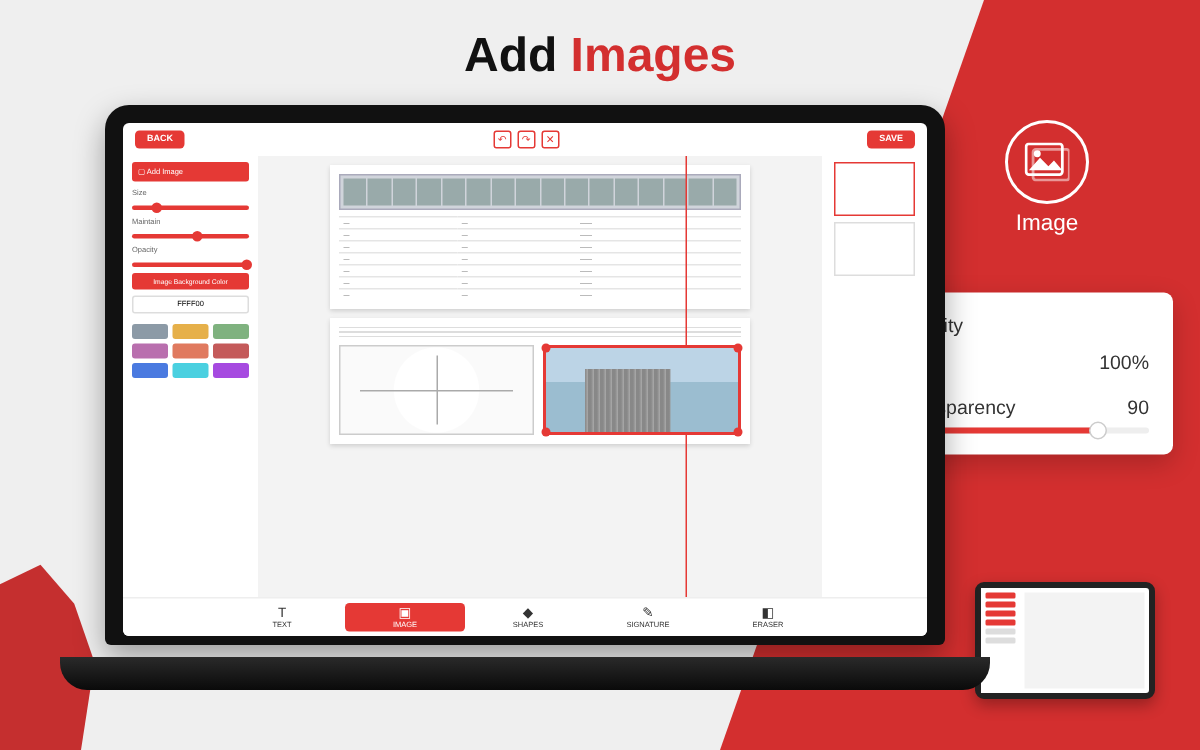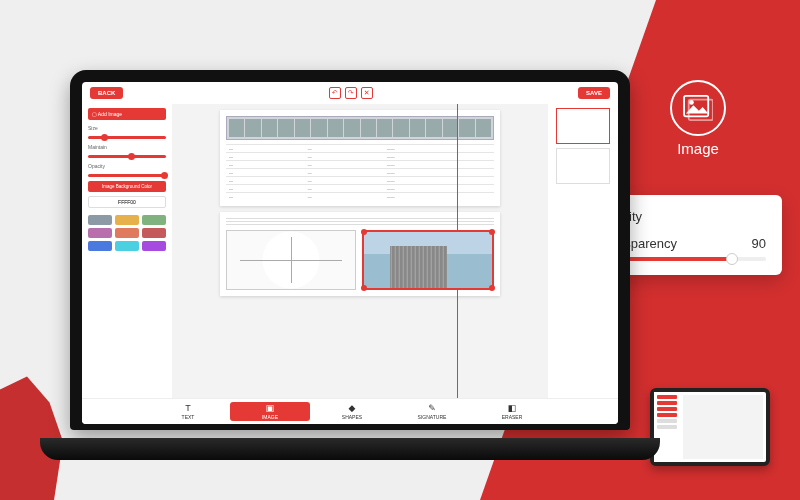--- a/index.html
+++ b/index.html
@@ -78,35 +78,42 @@
   .mini-side div{height:4px;background:#e53935;border-radius:1px;}
   .mini-doc{flex:1;background:#f3f3f3;margin:3px;}
 </style>
 </head>
 <body>
 
 <div class="stage">
   <div class="bg-red"></div>
   <div class="paper-corner"></div>
 
+  <div class="headline">
+    <span>Add </span><span class="accent">Images</span>
+  </div>
 
   <div class="callout-badge">
     <div class="badge-circle">
       <svg viewBox="0 0 32 28">
           <rect x="1" y="1" width="26" height="22" rx="2" fill="none" stroke="#fff" stroke-width="2"></rect>
           <circle cx="9" cy="8" r="2.5"></circle>
           <path d="M3 20 L11 11 L17 17 L21 13 L27 20 Z"></path>
           <rect x="6" y="5" width="26" height="22" rx="2" fill="none" stroke="#fff" stroke-width="2" opacity=".5"></rect>
         </svg>
     </div>
     <div class="badge-label">Image</div>
   </div>
 
   <div class="panel">
     <div style="font-weight:500;">Opacity</div>
+    <div class="panel-row">
+      <div class="op-ico">▦</div>
+      <div>100%</div>
+    </div>
     <div class="panel-row" style="margin-top:12px;">
       <div>Transparency</div>
       <div>90</div>
     </div>
     <div class="p-slider">
       <div class="fill"></div>
         <div class="knob"></div>
     </div>
   </div>
 

